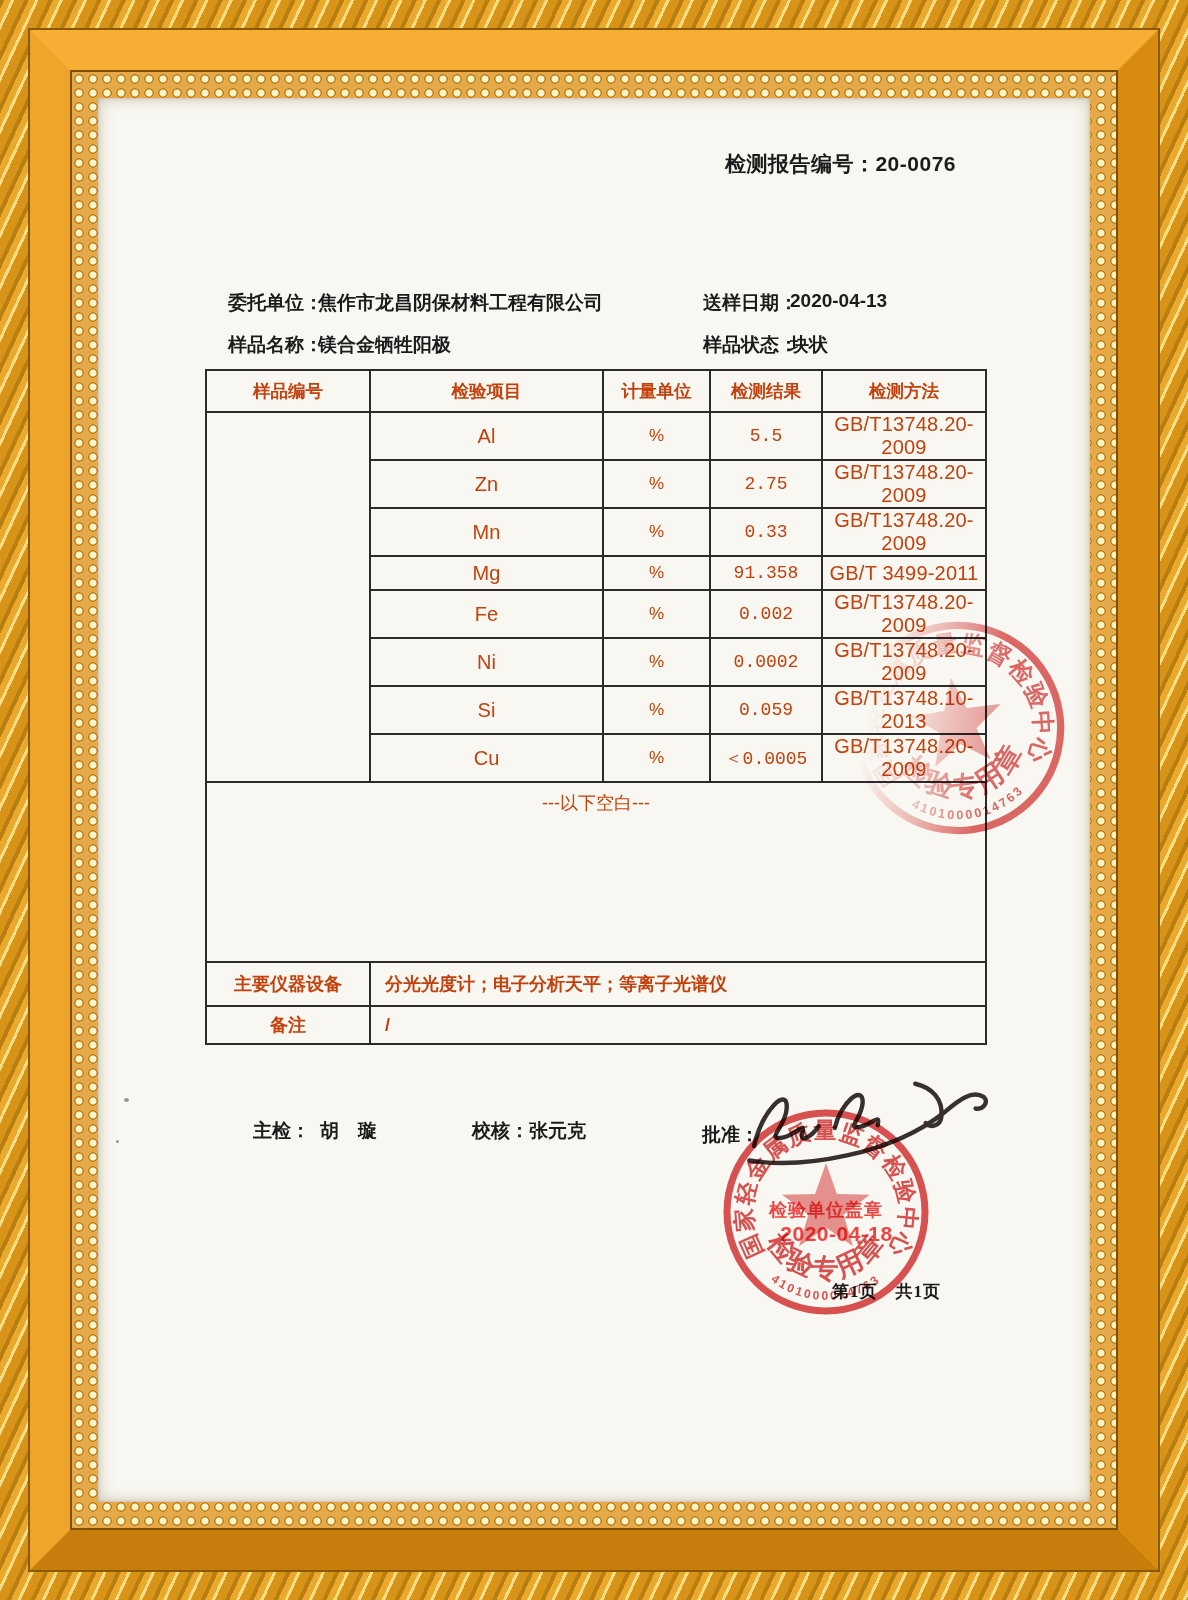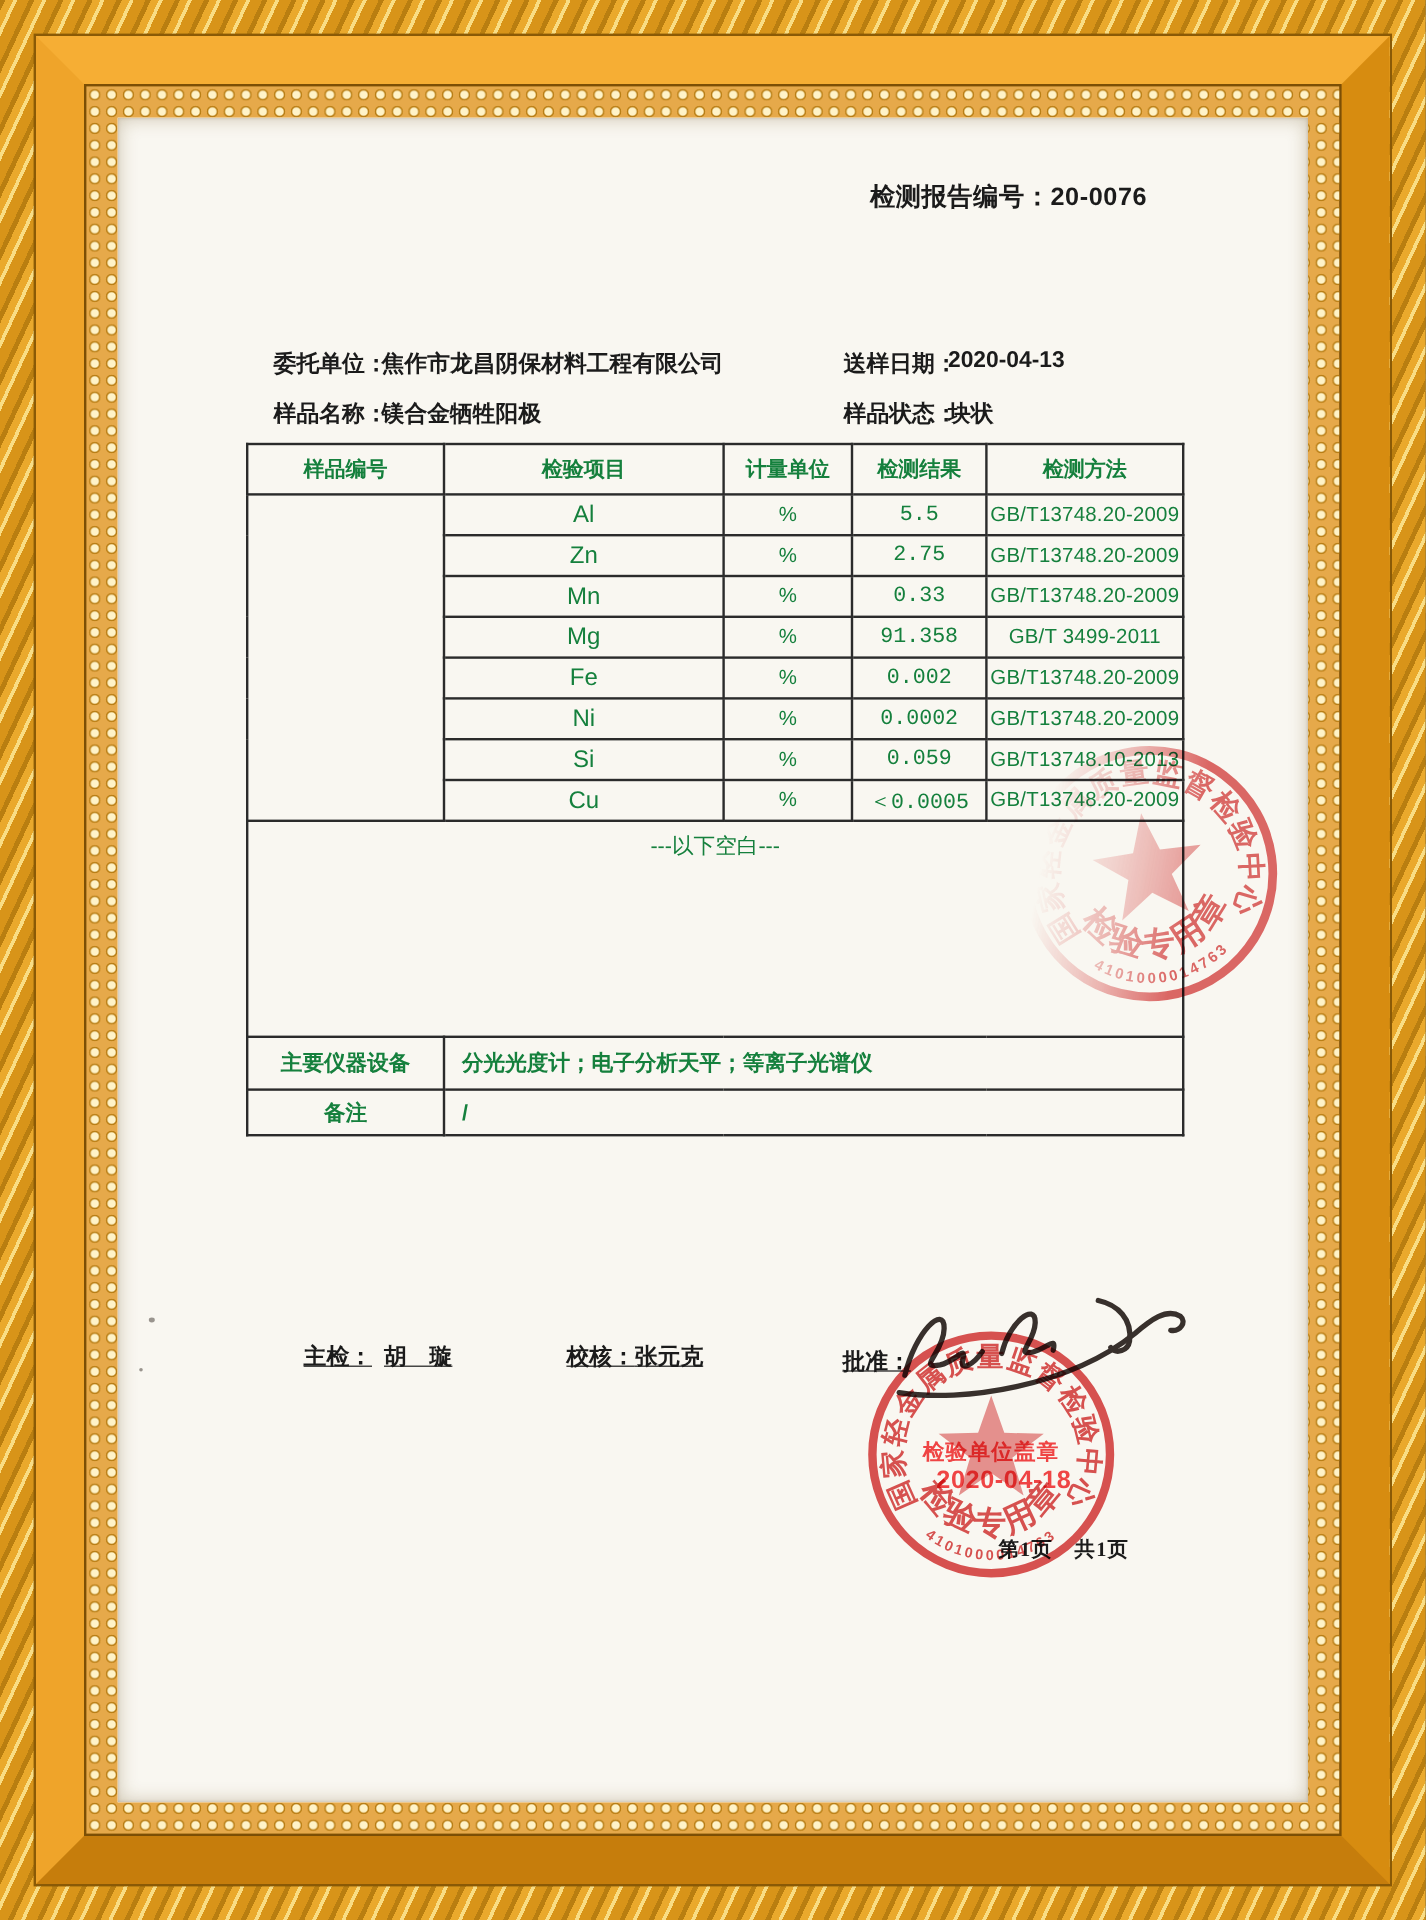--- a/index.html
+++ b/index.html
@@ -36,37 +36,37 @@
   .title-wrap{top:112px;left:0;width:100%;text-align:center;}
   .title{display:inline-block;font-size:30px;font-weight:700;letter-spacing:2px;
     border-bottom:3px solid #141414;padding:0 8px 5px;}
 
   .meta-label{font-family:"Liberation Serif",serif;font-weight:700;font-size:19px;}
   .meta-value{font-family:"Liberation Serif",serif;font-weight:700;font-size:19px;}
   .meta-value.num{font-family:"Liberation Sans",sans-serif;font-weight:600;}
 
   
   #tbl{border-collapse:collapse;table-layout:fixed;width:780px;
-    font-family:"Liberation Sans",sans-serif;color:#15803d;}
+    font-family:"Liberation Sans",sans-serif;color:#c2410c;}
   #tbl td,#tbl th{border:2px solid #2b2b2b;text-align:center;padding:0;overflow:hidden;}
   #tbl th{height:40px;font-size:17.5px;font-weight:600;}
   #tbl tr.data-row{height:34px;}
   .cell-item{font-size:20px;}
   .cell-unit{font-size:17px;}
   .cell-result{font-size:18px;font-family:Liberation Mono, monospace;}
-  .cell-method{font-size:17px;letter-spacing:.2px;}
+  .cell-method{font-size:20px;letter-spacing:.2px;}
   .blank-cell{height:170px;vertical-align:top;padding-top:8px !important;font-size:18px;}
   .lbl-cell{font-size:18px;font-weight:600;}
   #tbl tr.equip-row{height:44px;}
   #tbl tr.remark-row{height:38px;padding-left:32px;}
   .val-cell{text-align:left !important;padding-left:14px !important;font-size:18px;font-weight:600;}
 
   .note-line{top:946px;left:130px;font-size:17.5px;font-weight:600;letter-spacing:.5px;}
 
-  .sig-line{font-family:"Liberation Serif",serif;font-weight:700;font-size:19px;text-decoration:underline;}
+  .sig-line{font-family:"Liberation Serif",serif;font-weight:700;font-size:19px;}
   .sig-name{margin-left:10px;}
 
   .sig-scrawl{top:972px;left:640px;z-index:4;transform:rotate(-5deg);}
 
   .stamp-overlay{z-index:2;text-align:center;color:#ef4444;}
   .stamp-overlay.lab{top:1100px;left:628px;width:200px;font-size:18px;font-weight:600;letter-spacing:1px;}
   .stamp-overlay.dat{top:1124px;left:628px;width:221px;font-size:21px;font-weight:700;letter-spacing:.5px;}
 
   .stamp-svg{z-index:5;mix-blend-mode:multiply;}
   #stamp-main{top:979px;left:593px;opacity:.9;}

